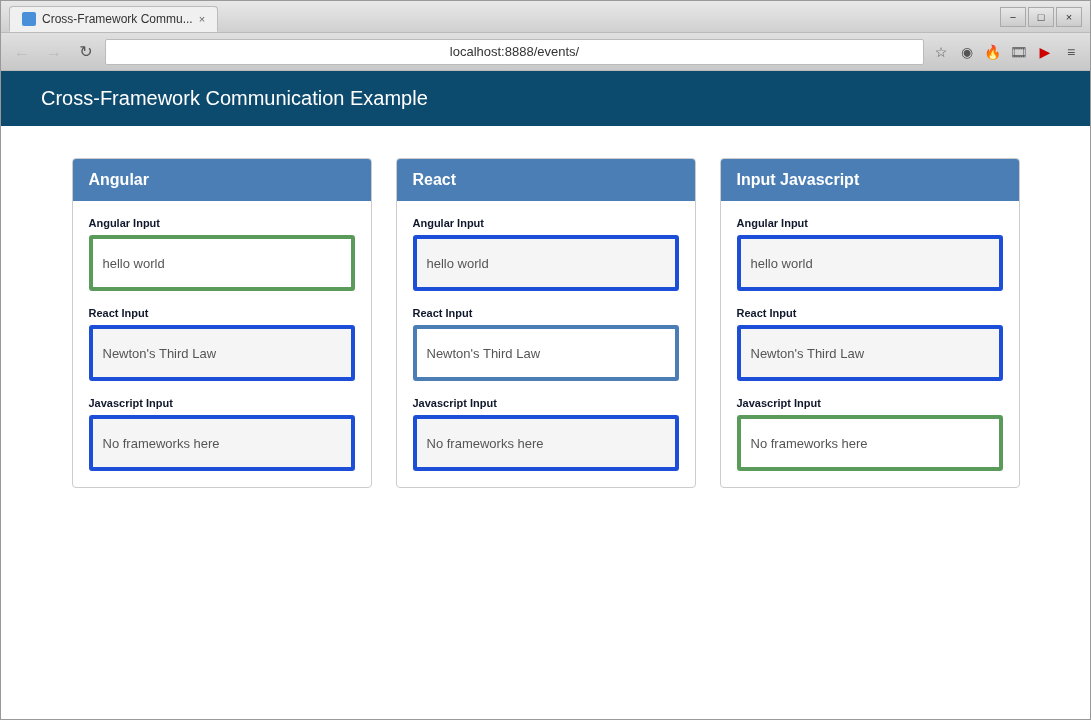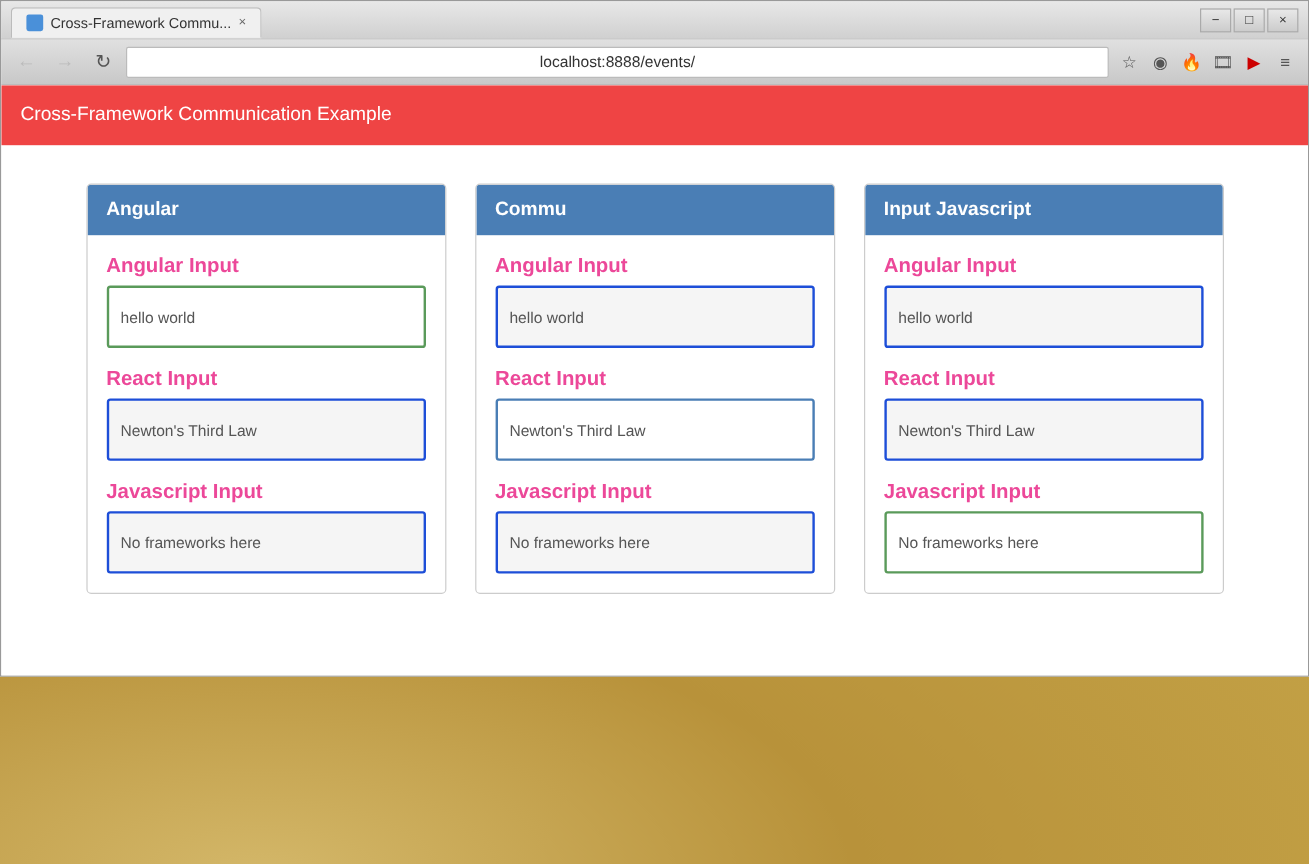--- a/index.html
+++ b/index.html
@@ -6,21 +6,21 @@
 
     body {
       font-family: Arial, sans-serif;
       background: #c8a84b;
       background-image: radial-gradient(ellipse at 20% 30%, #d4b86a 0%, #b8923a 40%, #c8a84b 100%);
     }
 
     
     .browser-window {
       width: 1091px;
-      height: 564px;
+      height: 720px;
       background: #f0f0f0;
       border: 1px solid #999;
       display: flex;
       flex-direction: column;
       overflow: hidden;
     }
 
     .browser-titlebar {
       background: linear-gradient(to bottom, #e8e8e8, #d0d0d0);
       height: 32px;
@@ -138,24 +138,24 @@
     }
 
     
     .page-content {
       flex: 1;
       background: white;
       overflow-y: auto;
     }
 
     .page-header {
-      background: #ef4444;
+      background: #0c4a6e;
       color: white;
-      padding: 16px 16px;
-      font-size: 16px;
+      padding: 16px 40px;
+      font-size: 20px;
       font-weight: normal;
     }
 
     .cards-container {
       display: flex;
       gap: 24px;
       padding: 32px 40px;
       justify-content: center;
     }
 
@@ -182,31 +182,31 @@
       gap: 16px;
     }
 
     .field-group {
       display: flex;
       flex-direction: column;
       gap: 6px;
     }
 
     .field-label {
-      font-size: 17px;
+      font-size: 11px;
       font-weight: bold;
-      color: #ec4899;
+      color: #0f172a;
     }
 
     .field-input {
       width: 100%;
       height: 36px;
       padding: 24px 10px;
       font-size: 13px;
-      border: 2px solid #1d4ed8;
+      border: 4px solid #1d4ed8;
       border-radius: 3px;
       background: #f5f5f5;
       color: #555;
       outline: none;
     }
 
     .field-input.active-green {
       border-color: #5a9a5a;
       background: white;
     }
@@ -273,21 +273,21 @@
           </div>
           <div class="field-group">
             <label class="field-label">Javascript Input</label>
             <input class="field-input" type="text" value="No frameworks here" style="">
           </div>
         </div>
       </div>
 
       <div class="card">
         <div class="card-header">
-          <span>Commu</span>
+          <span>React</span>
         </div>
         <div class="card-body">
           <div class="field-group">
             <label class="field-label">Angular Input</label>
             <input class="field-input" type="text" value="hello world" style="">
           </div>
           <div class="field-group">
             <label class="field-label">React Input</label>
             <input class="field-input active-blue" type="text" value="Newton's Third Law" style="">
           </div>

